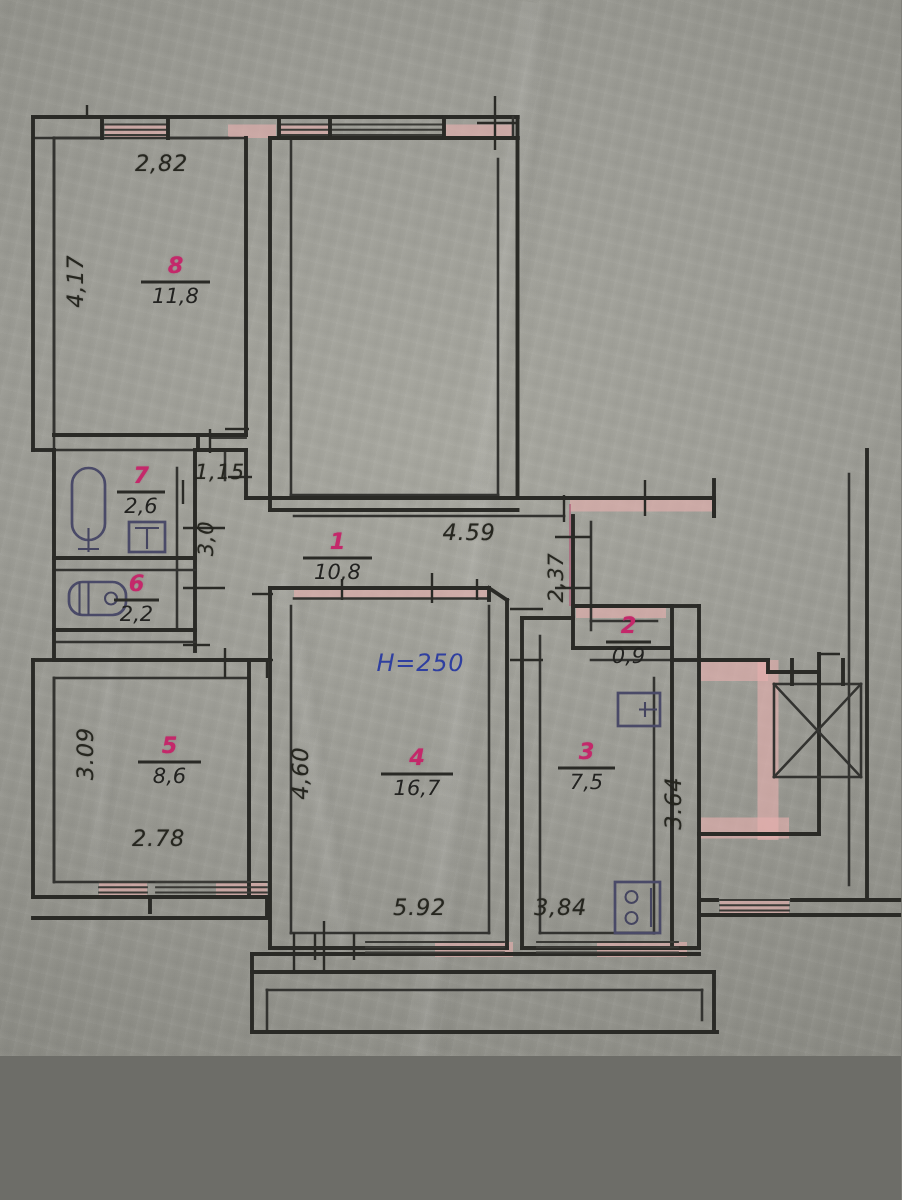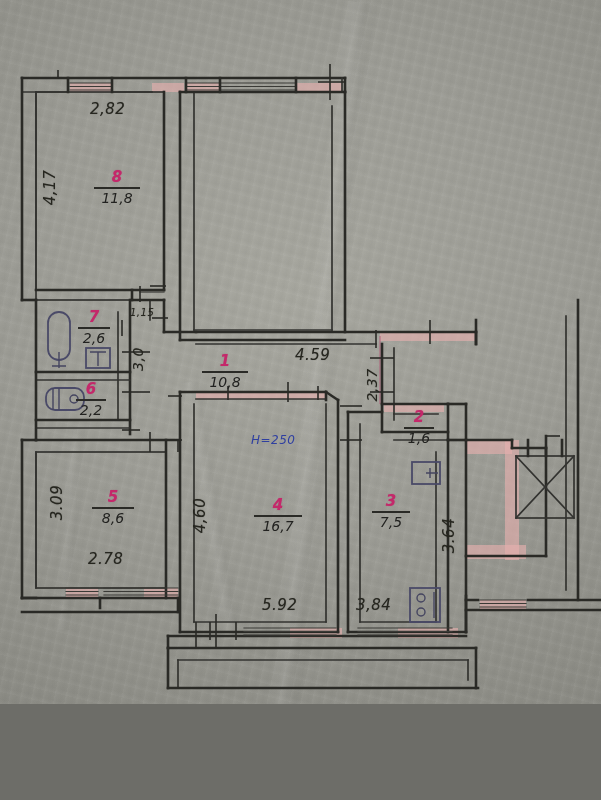--- a/index.html
+++ b/index.html
@@ -67,21 +67,21 @@
     font-weight: bold;
     color: #c4286a;
     text-shadow: 0 0 1px rgba(180,20,90,0.5);
   }
   .area {
     font-size: 14px;
     font-style: italic;
     color: #222220;
   }
   .hmark {
-    font-size: 12px;
+    font-size: 16px;
     font-style: italic;
     color: #2f3fa0;
     letter-spacing: 0.5px;
   }
   .roombox {
     position: absolute;
     display: flex;
     flex-direction: column;
     align-items: center;
     pointer-events: none;
@@ -352,42 +352,42 @@
     <span class="bar"></span>
     <span class="area">2,6</span>
   </div>
 
   <div class="roombox" style="left:76px;top:380px;width:30px;">
     <span class="roomnum">6</span>
     <span class="bar"></span>
     <span class="area">2,2</span>
   </div>
 
-  <div class="lbl dim" style="left:130px;top:308px;font-size:10px;">1,15</div>
+  <div class="lbl dim" style="left:130px;top:308px;font-size:14px;">1,15</div>
   <div class="lbl dim dim-v" style="left:126px;top:352px;transform:rotate(-90deg);font-size:14px;">3,0</div>
 
   <div class="lbl dim dim-v" style="left:40px;top:495px;transform:rotate(-90deg);">3.09</div>
   <div class="lbl dim" style="left:88px;top:552px;">2.78</div>
   <div class="roombox" style="left:92px;top:488px;width:42px;">
     <span class="roomnum">5</span>
     <span class="bar"></span>
     <span class="area">8,6</span>
   </div>
 
   <div class="roombox" style="left:202px;top:352px;width:46px;">
     <span class="roomnum">1</span>
     <span class="bar"></span>
     <span class="area">10,8</span>
   </div>
   <div class="lbl dim" style="left:295px;top:348px;">4.59</div>
 
   <div class="roombox" style="left:404px;top:408px;width:30px;">
     <span class="roomnum">2</span>
     <span class="bar"></span>
-    <span class="area">1,6</span>
+    <span class="area">0,9</span>
   </div>
   <div class="lbl dim dim-v" style="left:355px;top:378px;transform:rotate(-90deg);font-size:14px;">2,37</div>
 
   <div class="lbl hmark" style="left:251px;top:434px;">H=250</div>
   <div class="lbl dim dim-v" style="left:183px;top:508px;transform:rotate(-90deg);">4,60</div>
   <div class="lbl dim" style="left:262px;top:598px;">5.92</div>
   <div class="roombox" style="left:254px;top:496px;width:48px;">
     <span class="roomnum">4</span>
     <span class="bar"></span>
     <span class="area">16,7</span>

